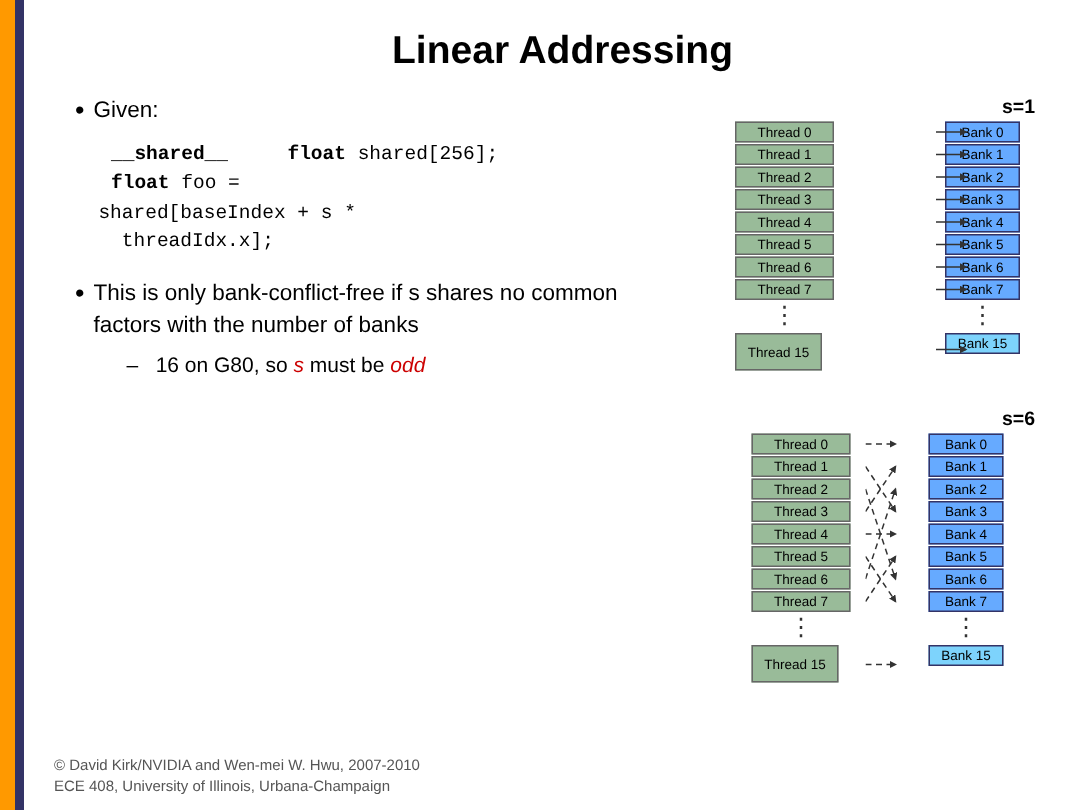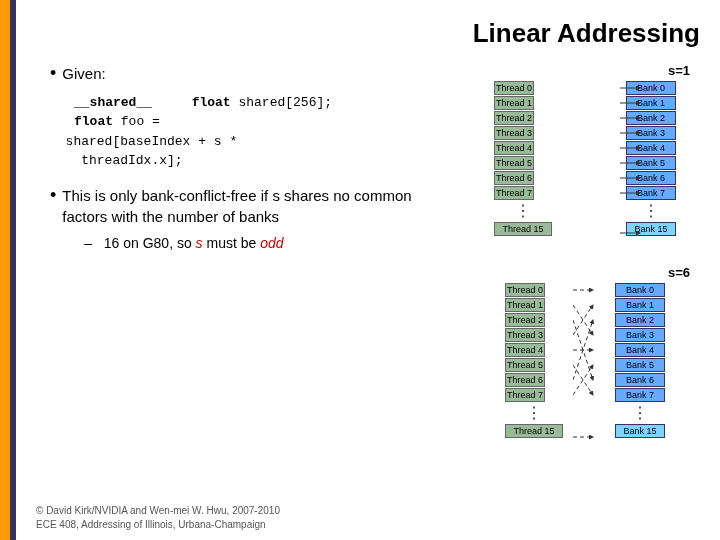--- a/index.html
+++ b/index.html
@@ -29,21 +29,21 @@
       background: #f90;
     }
     .left-bar-blue {
       position: absolute;
       left: 10px; top: 0;
       width: 6px; height: 540px;
       background: #336;
     }
 
     .title {
-      text-align: right;
+      text-align: center;
       font-size: 26px;
       font-weight: bold;
       color: #000;
       margin-bottom: 14px;
       margin-left: 30px;
     }
 
     .content {
       display: flex;
       flex-direction: row;
@@ -157,21 +157,21 @@
       position: relative;
     }
 
     .thread-col, .bank-col {
       display: flex;
       flex-direction: column;
       gap: 1px;
     }
 
     .thread-box {
-      width: 40px;
+      width: 66px;
       height: 14px;
       background: #9b9;
       border: 1px solid #666;
       font-size: 9px;
       display: flex;
       align-items: center;
       justify-content: center;
       color: #000;
     }
 
@@ -190,21 +190,21 @@
     .dots-row {
       font-size: 16px;
       text-align: center;
       line-height: 1;
       color: #333;
       margin: 2px 0;
     }
 
     .thread-15 {
       width: 58px;
-      height: 14px;
+      height: 25px;
       background: #9b9;
       border: 1px solid #666;
       font-size: 9px;
       display: flex;
       align-items: center;
       justify-content: center;
       color: #000;
     }
 
     .bank-15 {
@@ -261,21 +261,21 @@
         <div>
           <span class="bullet2-text">This is only bank-conflict-free if s shares no common factors with the number of banks</span>
           <div class="sub-bullet">
             –&nbsp;&nbsp; 16 on G80, so <span class="s-var">s</span> must be <span class="odd">odd</span>
           </div>
         </div>
       </div>
 
       <div class="footnote">
         <div>© David Kirk/NVIDIA and Wen-mei W. Hwu, 2007-2010</div>
-        <div>ECE 408, Addressing of Illinois, Urbana-Champaign</div>
+        <div>ECE 408, University of Illinois, Urbana-Champaign</div>
       </div>
     </div>
 
     <div class="right-col">
 
       <div class="diagram-wrapper">
         <div class="diagram-label">s=1</div>
         <div class="diagram-outer">
           <div class="diagram">
             <div class="thread-col">

